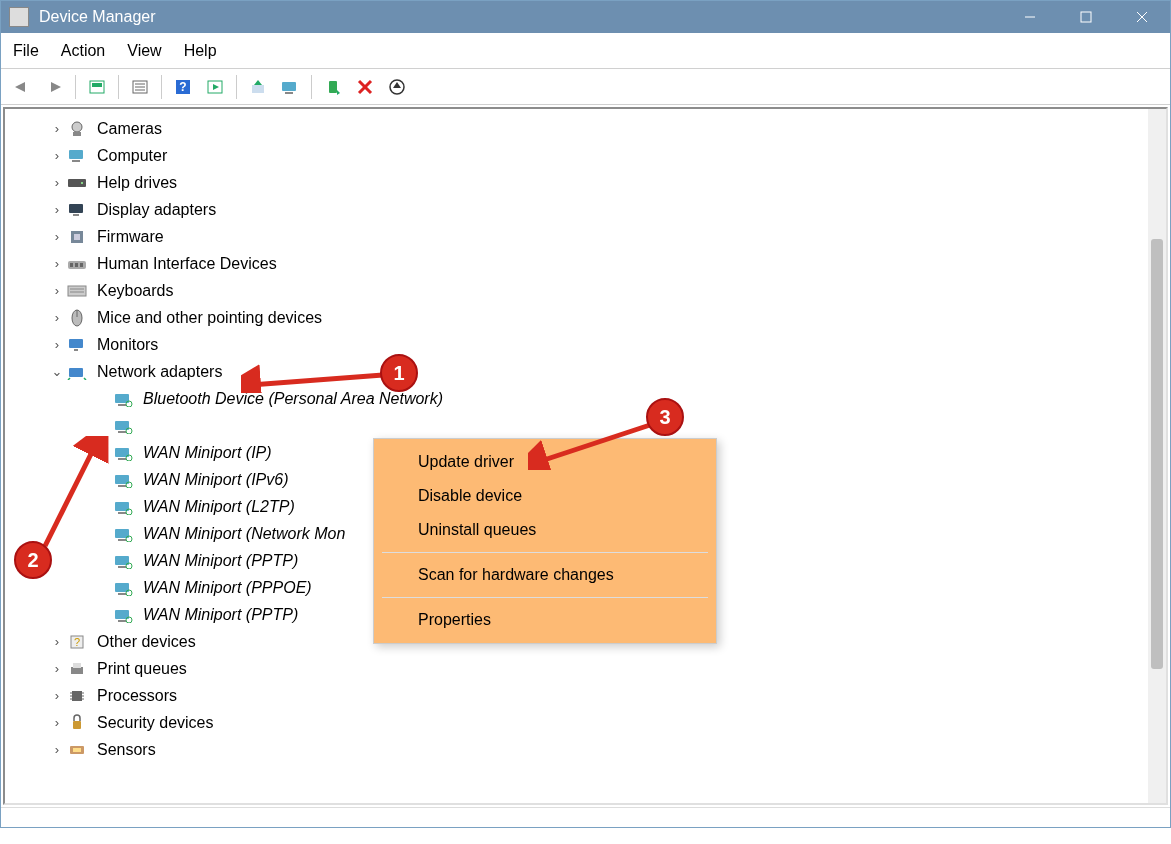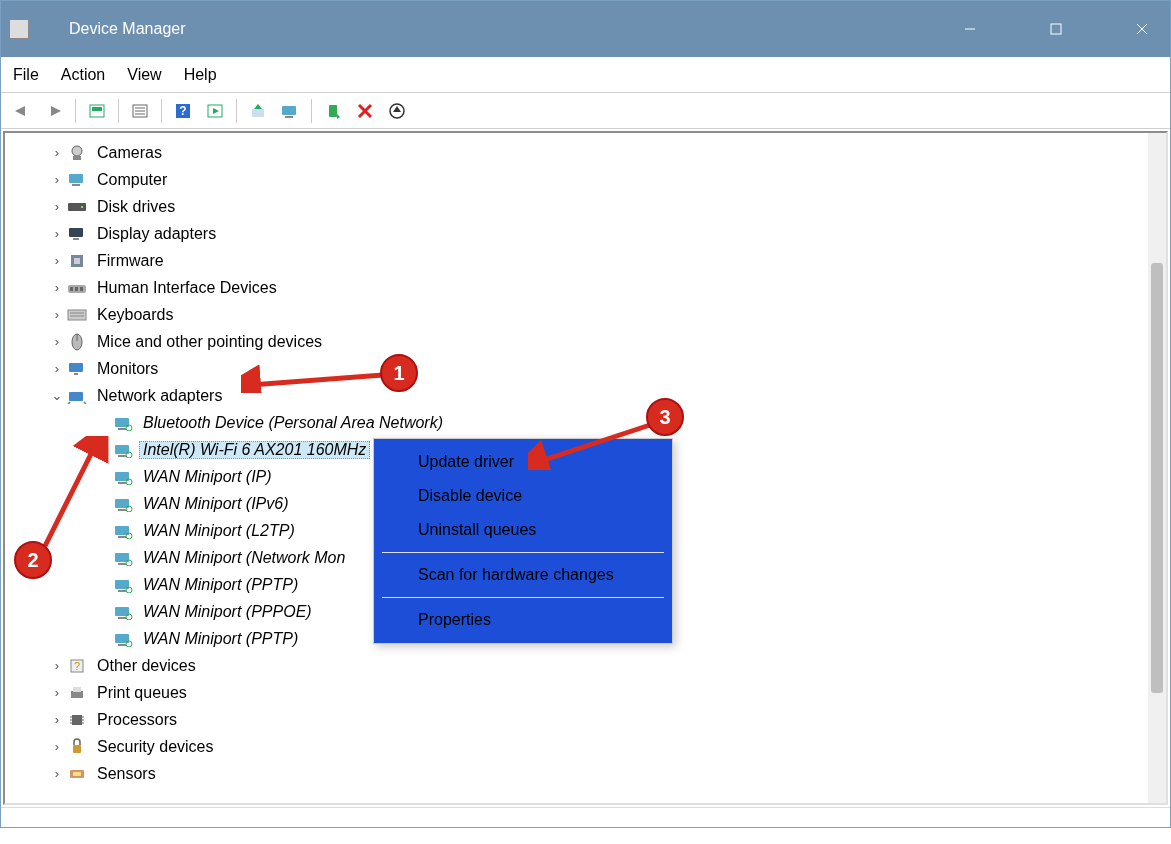--- a/index.html
+++ b/index.html
@@ -16,26 +16,25 @@
   width: 100%;
   height: 828px;
   border: 1px solid #7aa1c2;
   background: #fff;
   display: flex;
   flex-direction: column;
 }
 .titlebar {
   background: #6d8fb0;
   color: #fff;
-  height: 56px;
+  height: 32px;
   display: flex;
   align-items: center;
   padding-left: 8px;
   font-size: 16px;
-  gap: 30px;
 }
 .titlebar .app-icon {
   width: 20px;
   height: 20px;
   margin-right: 10px;
   background: #ddd;
   border: 1px solid #888;
   display: inline-block;
 }
 .titlebar .spacer { flex: 1; }
@@ -136,22 +135,22 @@
   width: 12px;
   left: 3px;
   height: 430px;
   background: #bfbfbf;
   border-radius: 3px;
 }
 .context-menu {
   position: absolute;
   left: 373px;
   top: 438px;
-  width: 300px;
-  background: #1d4ed8;
+  width: 344px;
+  background: #fdba74;
   border: 1px solid #ccc;
   box-shadow: 3px 3px 9px rgba(0,0,0,0.2);
   padding: 6px 0;
   font-size: 16px;
 }
 .context-menu .mitem {
   padding: 8px 44px;
   cursor: default;
 }
 .context-menu .msep {
@@ -314,21 +313,21 @@
           <span class="label-wrap">Computer</span>
         </div>
         <div class="node level1">
           <span class="chev">›</span>
           <span class="icon">
             <svg width="20" height="12">
               <rect x="1" y="2" width="18" height="8" fill="#555" rx="1"></rect>
               <circle cx="15" cy="6" r="1" fill="#9f9"></circle>
             </svg>
           </span>
-          <span class="label-wrap">Disk drives</span>
+          <span class="label-wrap">Help drives</span>
         </div>
         <div class="node level1">
           <span class="chev">›</span>
           <span class="icon">
             <svg width="20" height="16">
               <rect x="2" y="2" width="14" height="9" fill="#345" rx="1"></rect>
               <rect x="6" y="12" width="6" height="2" fill="#888"></rect>
             </svg>
           </span>
           <span class="label-wrap">Display adapters</span>
@@ -409,21 +408,20 @@
         </div>
         <div class="node level2 selected">
           <span class="chev"></span>
           <span class="icon">
             <svg width="20" height="16">
               <rect x="2" y="3" width="14" height="9" fill="#5ac" rx="1"></rect>
               <rect x="5" y="13" width="8" height="2" fill="#888"></rect>
               <circle cx="16" cy="13" r="3" fill="none" stroke="#3a5" stroke-width="1"></circle>
             </svg>
           </span>
-          <span class="label-wrap">Intel(R) Wi-Fi 6 AX201 160MHz</span>
         </div>
         <div class="node level2">
           <span class="chev"></span>
           <span class="icon">
             <svg width="20" height="16">
               <rect x="2" y="3" width="14" height="9" fill="#5ac" rx="1"></rect>
               <rect x="5" y="13" width="8" height="2" fill="#888"></rect>
               <circle cx="16" cy="13" r="3" fill="none" stroke="#3a5" stroke-width="1"></circle>
             </svg>
           </span>

